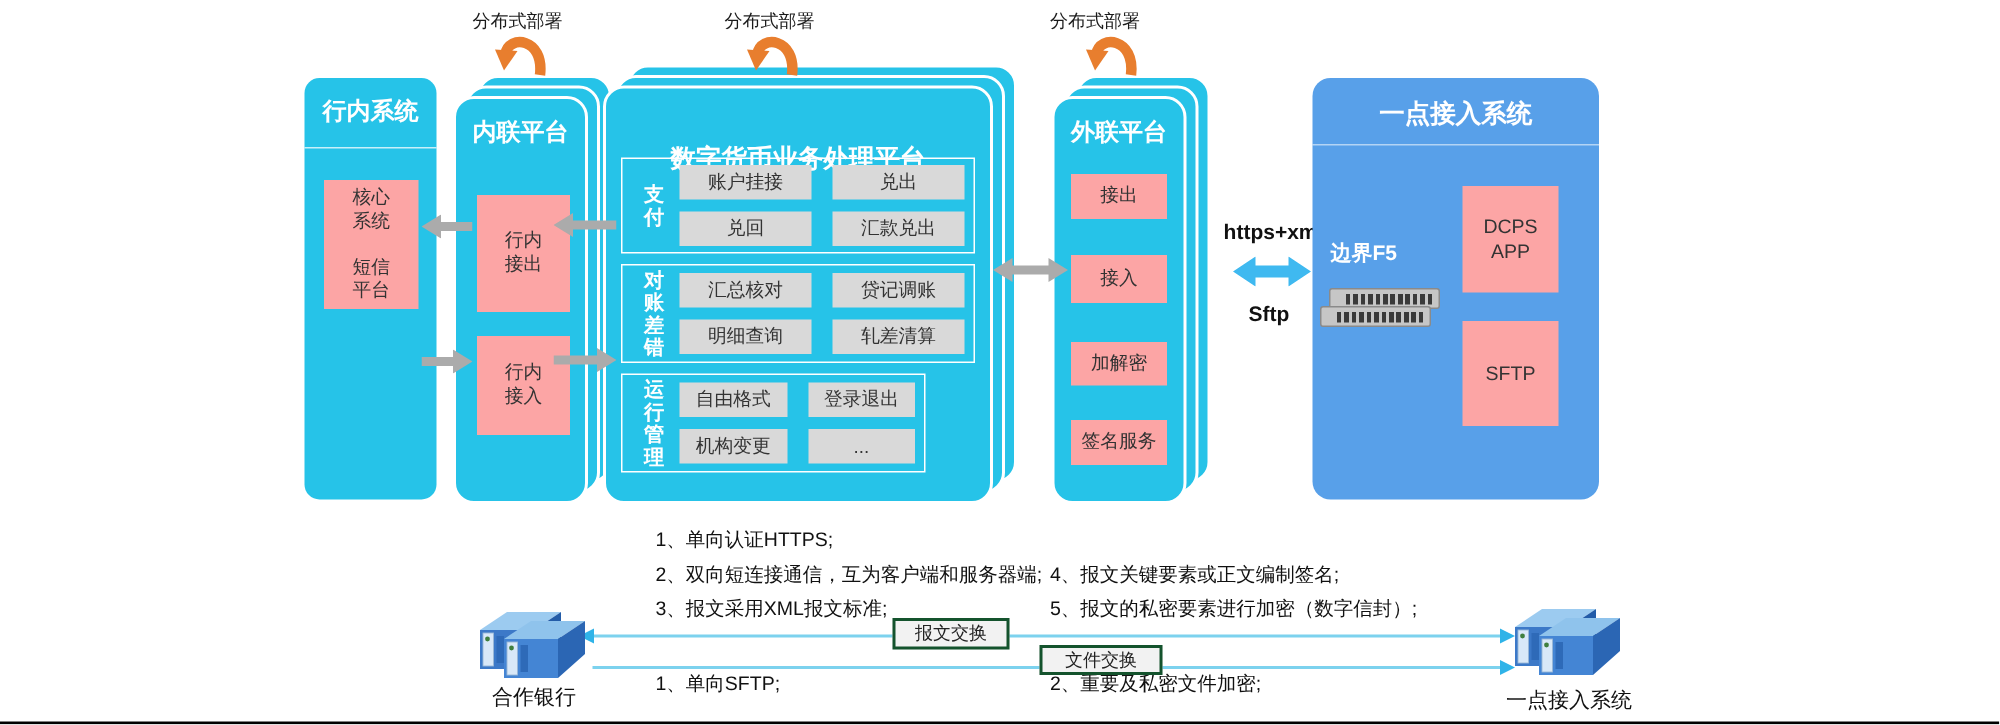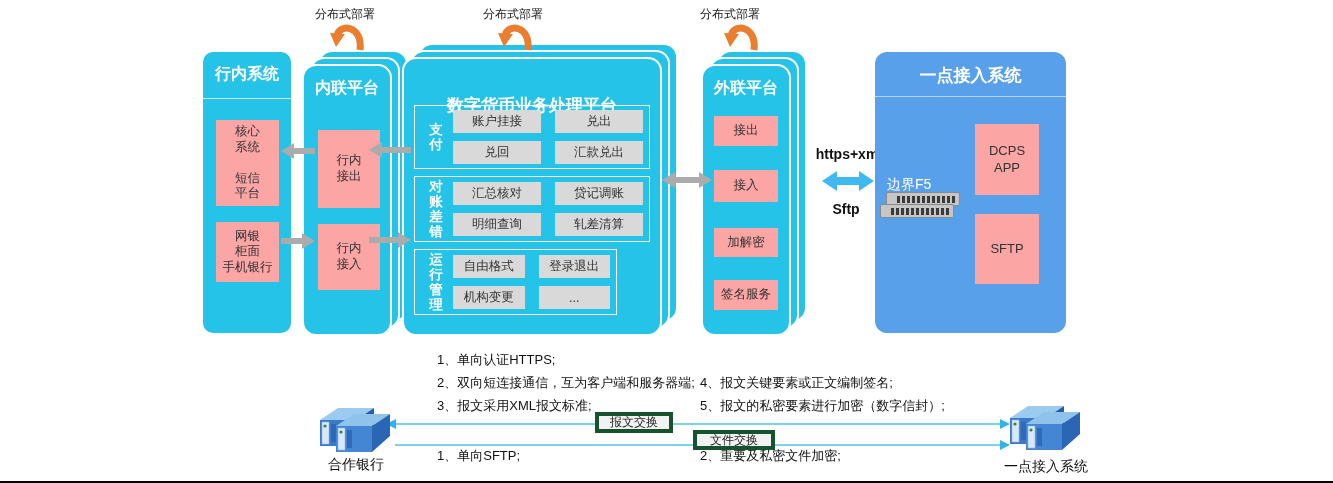--- a/index.html
+++ b/index.html
@@ -24,21 +24,21 @@
   .vlabel { width:22px; color:#fff; font-weight:bold; font-size:13.5px; line-height:1.12; word-break:break-all;
             text-align:center; margin-right:6px; }
   .sec-grid { flex:1; display:grid; grid-template-columns:1fr 1fr; gap:8px 14px; }
   .sec-item { background:#D9D9D9; color:#333; font-size:12.5px; height:23px; display:flex; align-items:center; justify-content:center; }
 
   
   .xline { position:absolute; height:2px; background:#7CD2EE; }
   .tri { position:absolute; width:0; height:0; border-style:solid; }
   .tri-left  { border-width:5px 10px 5px 0; border-color:transparent #2FB3E8 transparent transparent; }
   .tri-right { border-width:5px 0 5px 10px; border-color:transparent transparent transparent #2FB3E8; }
-  .xlabel { position:absolute; background:#F2F2F2; border:4px solid #14532d; font-size:12px; color:#222;
+  .xlabel { position:absolute; background:#F2F2F2; border:2px solid #14532d; font-size:12px; color:#222;
             display:flex; align-items:center; justify-content:center; }
   .node-label { position:absolute; font-size:14px; color:#111; text-align:center; }
 
   .switchbox { position:absolute; width:74px; height:14px; background:#C6C6C6; border:1px solid #8a8a8a; border-radius:2px; }
   .portstrip { margin:3px 4px 0 10px; height:7px;
                background:repeating-linear-gradient(90deg,#3a3a3a 0 3px,#c6c6c6 3px 5px); }
 
   .bottombar { position:absolute; left:0; right:0; bottom:0; height:2px; background:#000; }
   svg { display:block; }
 </style>
@@ -71,23 +71,20 @@
   </div>
 
   <div class="card" style="left:203px;top:52px;width:88px;height:281px;border-radius:10px;z-index:3;">
     <div class="cardtitle" style="top:12px;font-size:16px;">行内系统</div>
     <div class="divider" style="top:46px;"></div>
     <div class="graybox pre" style="left:13px;top:68px;width:63px;height:86px;">核心
 系统
 
 短信
 平台</div>
-    <div class="graybox pre" style="left:13px;top:170px;width:63px;height:60px;">网银
-柜面
-手机银行</div>
   </div>
 
   <div class="stacklayer" style="left:318px;top:50px;width:90px;height:272px;"></div>
   <div class="stacklayer" style="left:310px;top:57px;width:90px;height:272px;"></div>
   <div class="card" style="left:302px;top:64px;width:90px;height:272px;border:2px solid #fff;z-index:3;">
     <div class="cardtitle" style="top:12px;font-size:16px;">内联平台</div>
     <div class="graybox pre" style="left:14px;top:64px;width:62px;height:78px;">行内
 接出</div>
     <div class="graybox pre" style="left:14px;top:158px;width:62px;height:66px;">行内
 接入</div>
@@ -169,21 +166,21 @@
   <div style="position:absolute;left:822px;top:171px;z-index:4;">
     <svg width="52" height="20" viewBox="0 0 52 20">
         <polygon points="0,10 15,0 15,6 37,6 37,0 52,10 37,20 37,14 15,14 15,20" fill="#3FB9F0"></polygon>
       </svg>
   </div>
   <div class="proto" style="left:816px;top:201px;width:60px;">Sftp</div>
 
   <div style="position:absolute;left:875px;top:52px;width:191px;height:281px;background:#58A0E9;border-radius:12px;z-index:3;">
     <div class="cardtitle" style="top:12px;font-size:17px;">一点接入系统</div>
     <div class="divider" style="top:44px;background:rgba(255,255,255,.55);"></div>
-    <div style="position:absolute;left:12px;top:124px;color:#fff;font-size:14px;font-weight:normal;">边界F5</div>
+    <div style="position:absolute;left:12px;top:108px;color:#fff;font-size:14px;font-weight:bold;">边界F5</div>
     <div class="switchbox" style="left:11px;top:140px;">
         <div class="portstrip"></div>
       </div>
     <div class="switchbox" style="left:5px;top:152px;">
         <div class="portstrip"></div>
       </div>
     <div class="graybox pre" style="left:100px;top:72px;width:64px;height:71px;font-size:13px;">DCPS
 APP</div>
     <div class="graybox" style="left:100px;top:162px;width:64px;height:70px;font-size:13px;">SFTP</div>
   </div>

